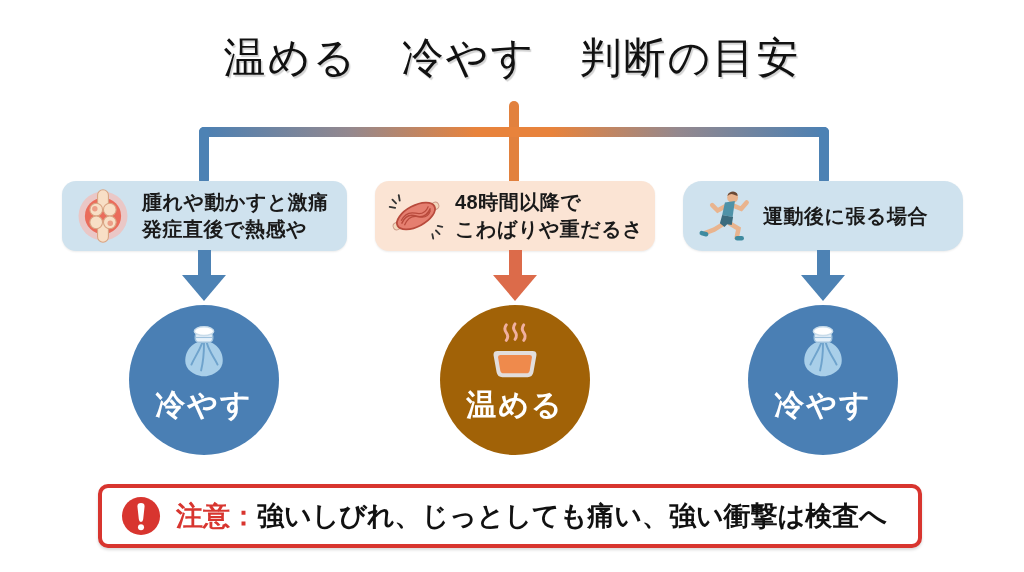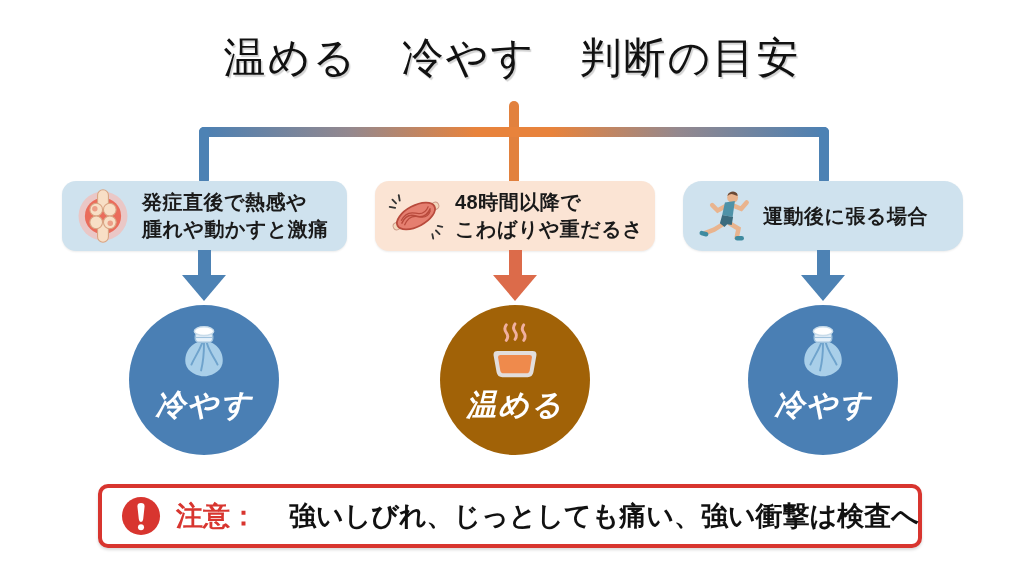--- a/index.html
+++ b/index.html
@@ -42,21 +42,21 @@
   .arrow-left   { left: 182px; }
   .arrow-center { left: 493px; }
   .arrow-right  { left: 801px; }
   .blue-shaft   { background: #4d82b4; }
   .blue-head    { border-top: 26px solid #4d82b4; }
   .orange-shaft { background: #dc6b4a; }
   .orange-head  { border-top: 26px solid #dc6b4a; }
   
   .action-circle {
     position: absolute; top: 305px; width: 150px; height: 150px; border-radius: 50%;
-    display: flex; flex-direction: column; align-items: center; font-style: italic;
+    display: flex; flex-direction: column; align-items: center;
   }
   .circle-left   { left: 129px; background: #4a7fb4; }
   .circle-center { left: 440px; background: #a16207; }
   .circle-right  { left: 748px; background: #4a7fb4; }
   .circle-icon { width: 70px; height: 62px; margin-top: 16px; }
   .circle-icon svg { width: 100%; height: 100%; }
   .circle-label {
     color: #ffffff; font-size: 30px; font-weight: 800; letter-spacing: 2px;
     margin-top: 2px; text-align: center;
   }
@@ -64,21 +64,21 @@
   .warning-box {
     position: absolute; left: 98px; top: 484px; width: 824px; height: 64px;
     background: #ffffff; border: 4px solid #d8352f; border-radius: 10px;
     display: flex; align-items: center; padding: 0 18px;
     box-shadow: 0 2px 3px rgba(0,0,0,0.15);
   }
   .warn-icon { width: 42px; height: 42px; flex: 0 0 42px; margin-right: 14px; }
   .warn-icon svg { width: 100%; height: 100%; }
   .warn-text { font-size: 27px; font-weight: 800; letter-spacing: 0px; white-space: nowrap; }
   .warn-label { color: #d8352f; margin-top: 23px; }
-  .warn-body  { color: #111; margin-left: 32px; }
+  .warn-body  { color: #111; }
 </style>
 </head>
 <body>
 
 <div class="canvas">
 
   <h1 class="title">温める　冷やす　判断の目安</h1>
 
   <div class="v-line v-center"></div>
   <div class="h-line"></div>
@@ -96,22 +96,22 @@
           <circle cx="39.5" cy="25" r="7"></circle>
           <rect x="26" y="39" width="12" height="22" rx="6"></rect>
           <circle cx="24.5" cy="39" r="7"></circle>
           <circle cx="39.5" cy="39" r="7"></circle>
         </g>
         <circle cx="23" cy="24" r="3" fill="#e98d77" opacity="0.8"></circle>
         <circle cx="40" cy="40" r="3" fill="#e98d77" opacity="0.8"></circle>
       </svg>
     </span>
     <div class="cond-text">
+      <div>腫れや動かすと激痛</div>
       <div>発症直後で熱感や</div>
-      <div>腫れや動かすと激痛</div>
     </div>
   </div>
 
   <div class="cond-box cond-center">
     <span class="cond-icon">
       <svg viewBox="0 0 64 64">
         <g transform="rotate(-28 32 32)">
           <rect x="4" y="28" width="14" height="8" rx="4" fill="#f2d9bd" stroke="#c98" stroke-width="1"></rect>
           <rect x="46" y="28" width="14" height="8" rx="4" fill="#f2d9bd" stroke="#c98" stroke-width="1"></rect>
           <ellipse cx="32" cy="32" rx="23" ry="11.5" fill="#e57f70" stroke="#b84a3c" stroke-width="2"></ellipse>

